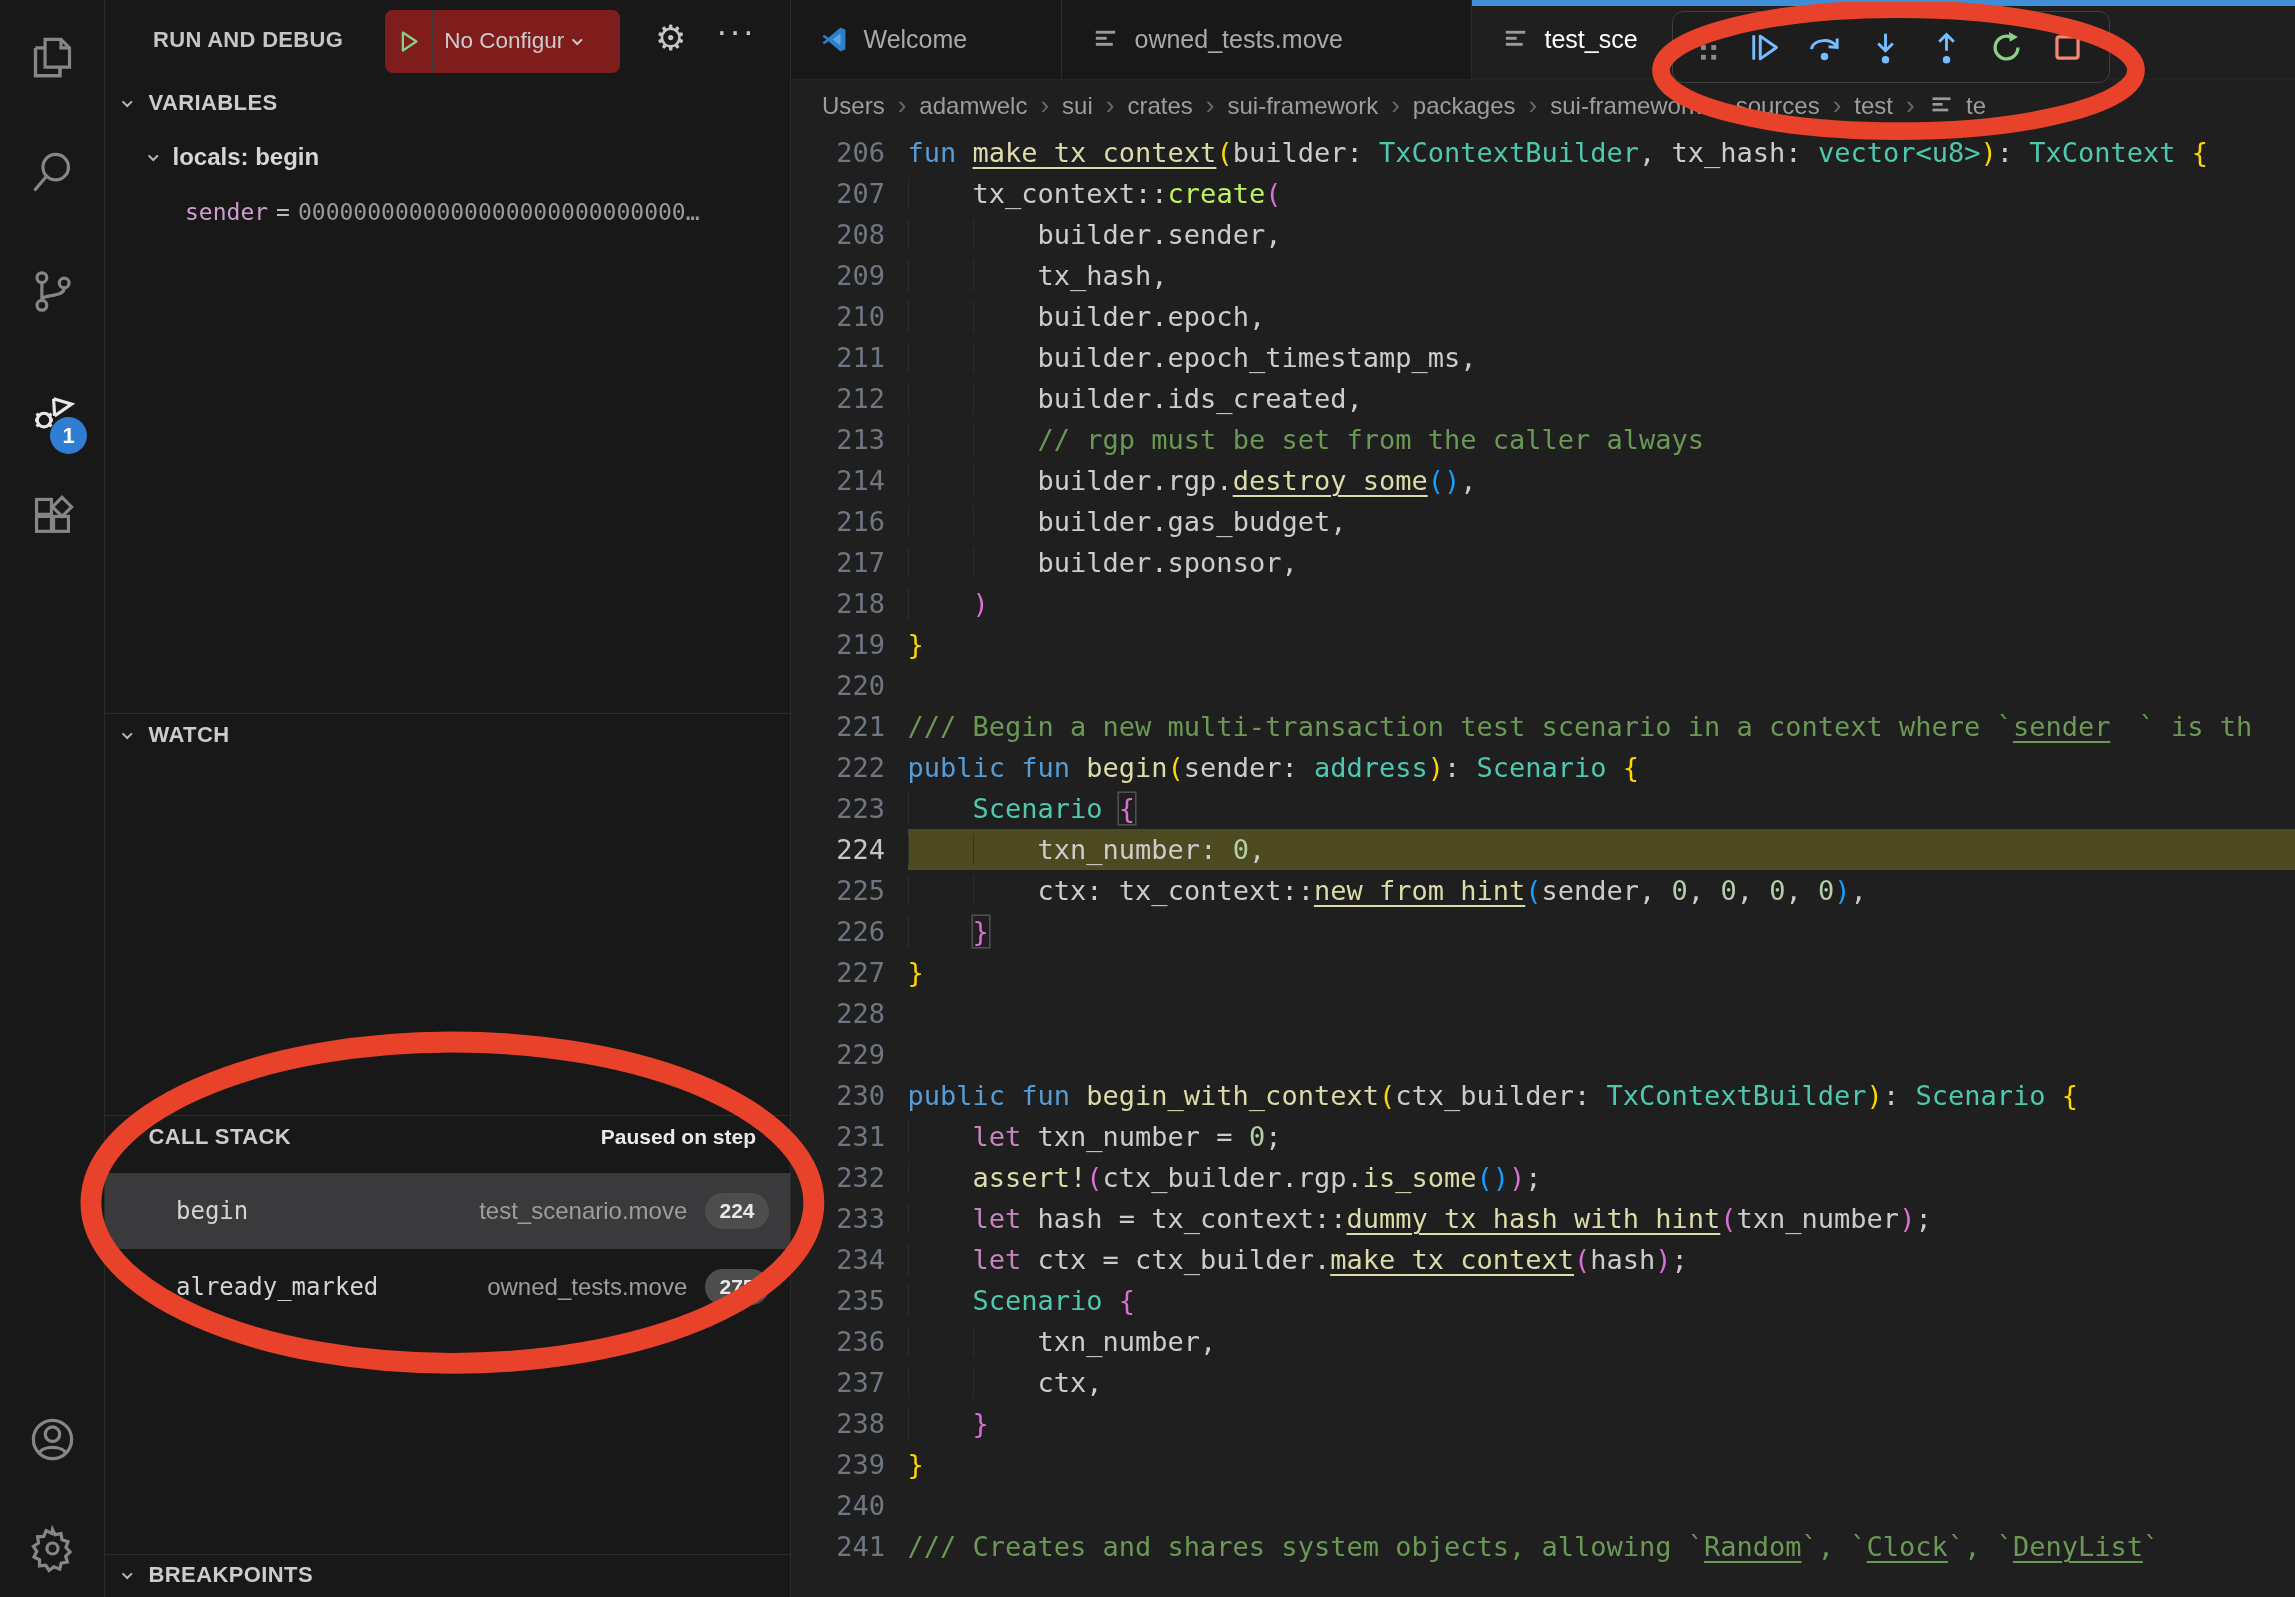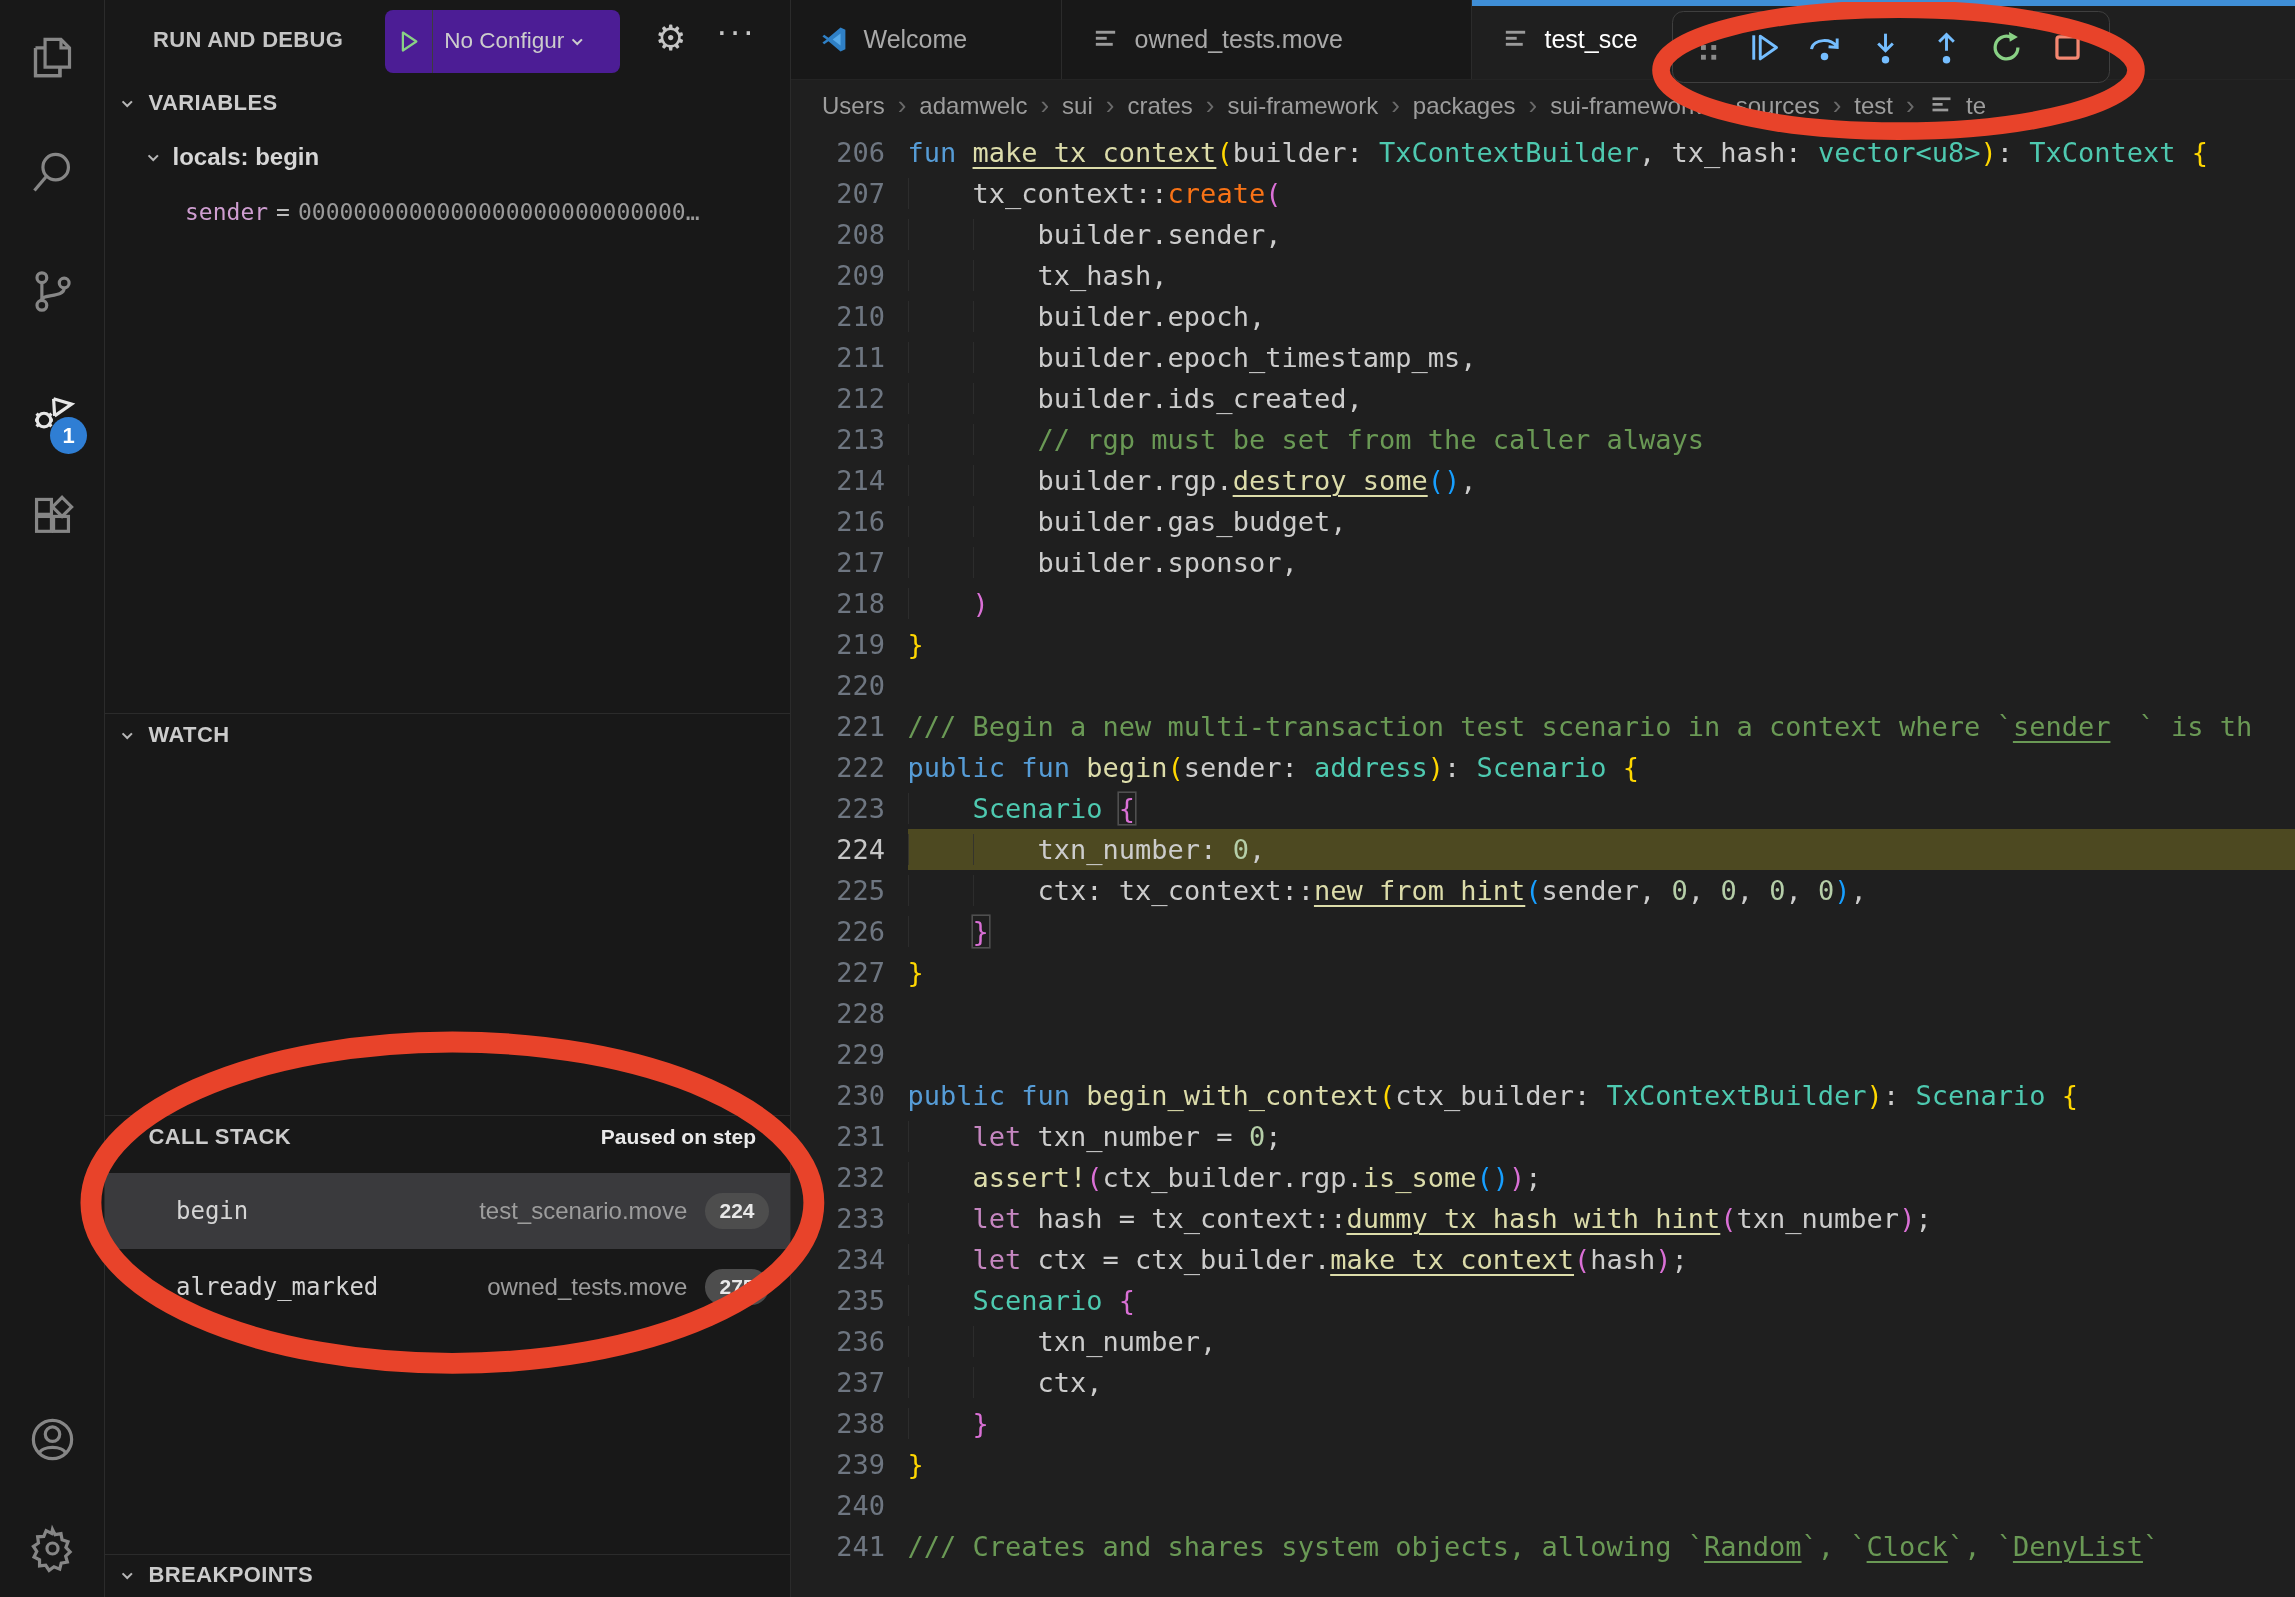--- a/index.html
+++ b/index.html
@@ -22,21 +22,21 @@
   #sidebar { position:absolute; left:105px; top:0; width:686px; height:100%;
     background:#181818; border-right:0.8px solid #2b2b2b; z-index:4; }
   .chev { width:22.5px; height:22.5px; flex-shrink:0; }
   .chev polyline { stroke:#b6b6b6; stroke-width:2.2; fill:none; }
   .sec-label { font-size:22px; font-weight:700; color:#cccccc; letter-spacing:0.4px; }
   .sep { position:absolute; left:0; width:100%; height:0.8px; background:#2b2b2b; }
 
   #side-header { position:absolute; left:0; top:0; width:100%; height:80px; }
   #side-title { position:absolute; left:48px; top:27px; font-size:22px; font-weight:700; color:#c5c5c5; letter-spacing:0.3px; }
   #config-btn { position:absolute; left:280px; top:9.7px; width:235px; height:63px;
-    background:#4c1d95; border-radius:8px; display:flex; align-items:center; cursor:pointer; }
+    background:#7f1d1d; border-radius:8px; display:flex; align-items:center; cursor:pointer; }
   #config-play { width:48px; height:100%; display:flex; align-items:center; justify-content:center;
     border-right:0.8px solid #3d3d3d; }
   #config-play svg { width:27px; height:27px; }
   #config-label { font-size:22.5px; color:#cccccc; padding-left:11.3px; white-space:nowrap; overflow:hidden; max-width:145px; }
   #config-chevron { margin-left:1.6px; }
   #config-chevron polyline { stroke:#cccccc; }
   #sidebar-gear { position:absolute; left:550px; top:17.7px; font-size:35px; color:#c5c5c5; cursor:pointer;
     font-family:"DejaVu Sans", sans-serif; }
   #sidebar-more { position:absolute; left:611px; top:11.3px; font-size:35px; color:#c5c5c5; cursor:pointer; letter-spacing:1.6px; }
 
@@ -293,21 +293,21 @@
               <path d="M4 6 H20"></path>
               <path d="M4 11 H13"></path>
               <path d="M4 16 H18"></path>
             </g>
           </svg>
           <span>te</span>
         </span>
       </div>
     <div id="code">
         <div class="cl"><span class="gut">206</span><span class="cnt"><span style="color: rgb(86, 156, 214);">fun </span><span class="u" style="color: rgb(220, 220, 170);">make_tx_context</span><span style="color: rgb(255, 215, 0);">(</span><span style="color: rgb(204, 204, 204);">builder</span><span style="color: rgb(204, 204, 204);">: </span><span style="color: rgb(78, 201, 176);">TxContextBuilder</span><span style="color: rgb(204, 204, 204);">, </span><span style="color: rgb(204, 204, 204);">tx_hash</span><span style="color: rgb(204, 204, 204);">: </span><span style="color: rgb(78, 201, 176);">vector&lt;u8&gt;</span><span style="color: rgb(255, 215, 0);">)</span><span style="color: rgb(204, 204, 204);">: </span><span style="color: rgb(78, 201, 176);">TxContext</span><span style="color: rgb(204, 204, 204);"> </span><span style="color: rgb(255, 215, 0);">{</span></span></div>
-        <div class="cl"><span class="gut">207</span><span class="cnt"><span class="g">    </span><span style="color: rgb(204, 204, 204);">tx_context::</span><span style="color: #f97316;">create</span><span style="color: rgb(218, 112, 214);">(</span></span></div>
+        <div class="cl"><span class="gut">207</span><span class="cnt"><span class="g">    </span><span style="color: rgb(204, 204, 204);">tx_context::</span><span style="color: #bef264;">create</span><span style="color: rgb(218, 112, 214);">(</span></span></div>
         <div class="cl"><span class="gut">208</span><span class="cnt"><span class="g">    </span><span class="g">    </span><span style="color: rgb(204, 204, 204);">builder.sender,</span></span></div>
         <div class="cl"><span class="gut">209</span><span class="cnt"><span class="g">    </span><span class="g">    </span><span style="color: rgb(204, 204, 204);">tx_hash,</span></span></div>
         <div class="cl"><span class="gut">210</span><span class="cnt"><span class="g">    </span><span class="g">    </span><span style="color: rgb(204, 204, 204);">builder.epoch,</span></span></div>
         <div class="cl"><span class="gut">211</span><span class="cnt"><span class="g">    </span><span class="g">    </span><span style="color: rgb(204, 204, 204);">builder.epoch_timestamp_ms,</span></span></div>
         <div class="cl"><span class="gut">212</span><span class="cnt"><span class="g">    </span><span class="g">    </span><span style="color: rgb(204, 204, 204);">builder.ids_created,</span></span></div>
         <div class="cl"><span class="gut">213</span><span class="cnt"><span class="g">    </span><span class="g">    </span><span style="color: rgb(106, 153, 85);">// rgp must be set from the caller always</span></span></div>
         <div class="cl"><span class="gut">214</span><span class="cnt"><span class="g">    </span><span class="g">    </span><span style="color: rgb(204, 204, 204);">builder.rgp.</span><span class="u" style="color: rgb(220, 220, 170);">destroy_some</span><span style="color: rgb(23, 159, 255);">()</span><span style="color: rgb(204, 204, 204);">,</span></span></div>
         <div class="cl"><span class="gut">216</span><span class="cnt"><span class="g">    </span><span class="g">    </span><span style="color: rgb(204, 204, 204);">builder.gas_budget,</span></span></div>
         <div class="cl"><span class="gut">217</span><span class="cnt"><span class="g">    </span><span class="g">    </span><span style="color: rgb(204, 204, 204);">builder.sponsor,</span></span></div>
         <div class="cl"><span class="gut">218</span><span class="cnt"><span class="g">    </span><span style="color: rgb(218, 112, 214);">)</span></span></div>

